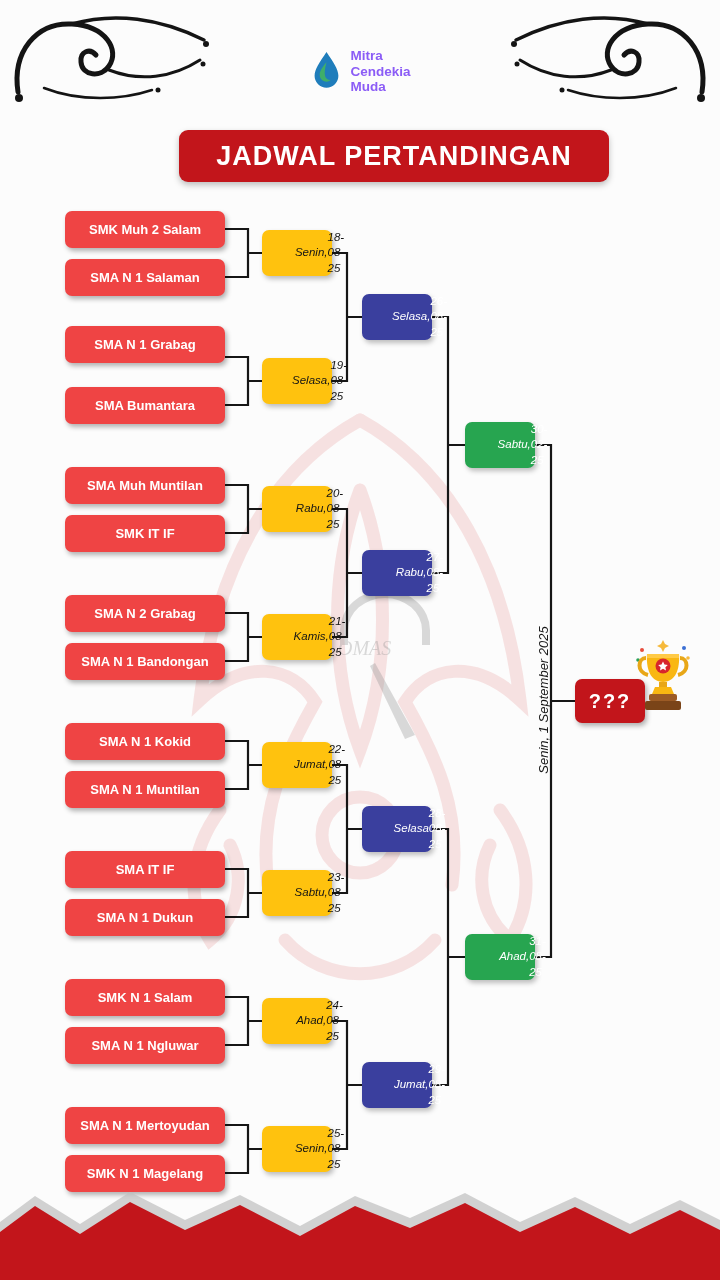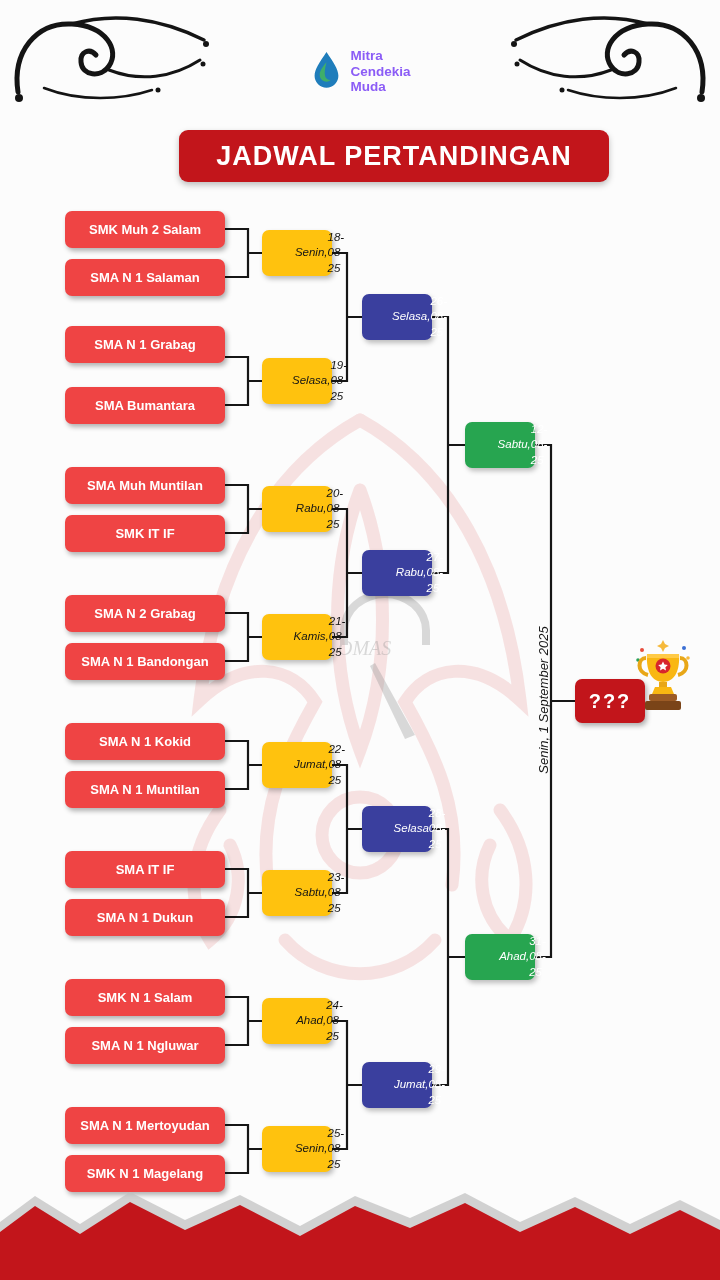--- a/index.html
+++ b/index.html
@@ -236,21 +236,21 @@
       <span>Selasa</span>
       <span>28-08-25</span>
     </div>
   <div class="date-box qf" style="top:1062px">
       <span>Jumat,</span>
       <span>29-08-25</span>
     </div>
 
   <div class="date-box sf" style="top:422px">
       <span>Sabtu,</span>
-      <span>12-08-25</span>
+      <span>30-02-25</span>
     </div>
   <div class="date-box sf" style="top:934px">
       <span>Ahad,</span>
       <span>31-08-25</span>
     </div>
 
   <div class="final-date-label">Senin, 1 September 2025</div>
   <div class="final-box">
       <span>???</span>
     </div>

